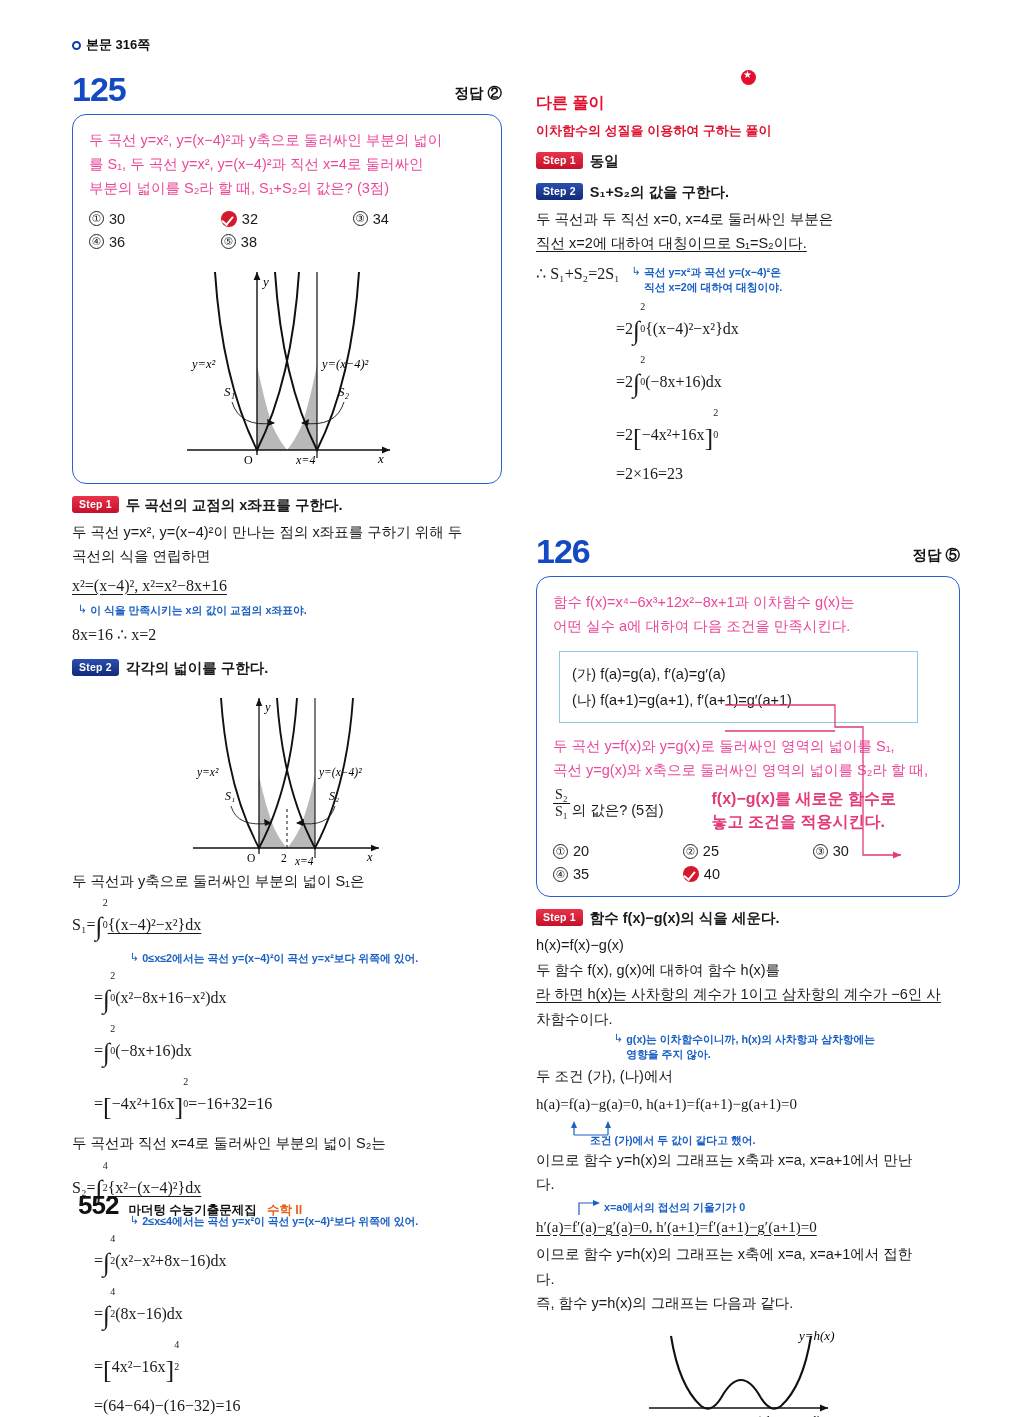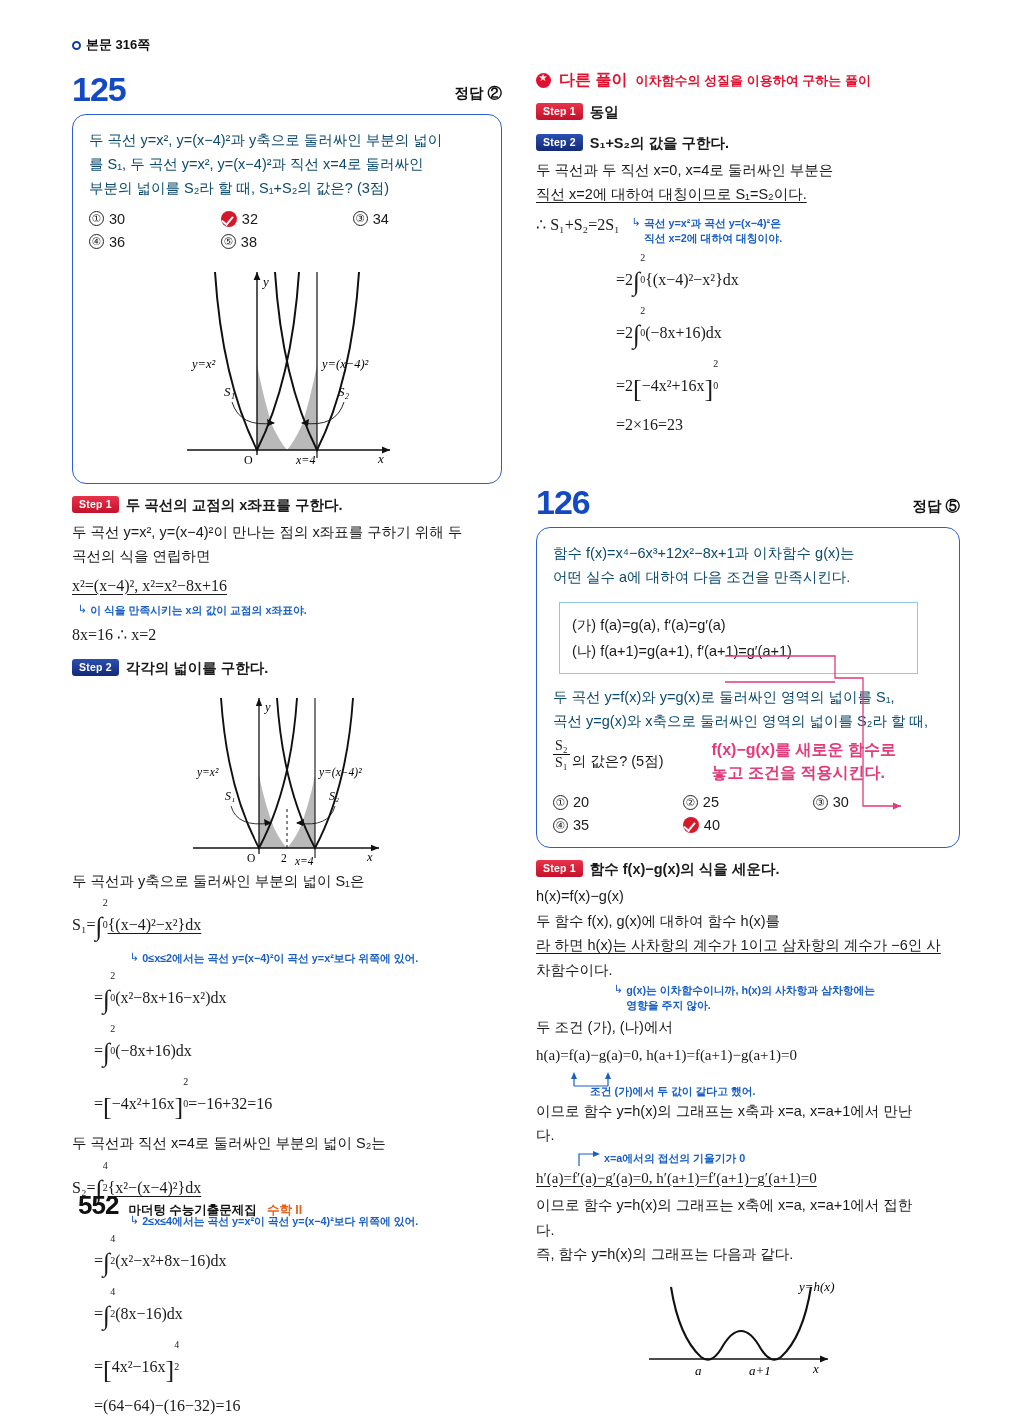--- a/index.html
+++ b/index.html
@@ -40,21 +40,21 @@
     position:absolute; right:0; top:14px;
     font-size:14.5px; font-weight:bold; color:#111;
   }
 
   
   .prob-box {
     border:1.6px solid #2a5fd0; border-radius:14px;
     padding:14px 16px 14px 16px;
     background:#fff;
   }
-  .ptext { font-size:14.5px; line-height:1.65; color:#0c4a6e; }
+  .ptext { font-size:14.5px; line-height:1.65; color:#ec4899; }
 
   .choices { margin-top:10px; }
   .choice-row { display:flex; font-size:14.5px; margin-top:7px; }
   .choice { width:33.3%; display:flex; align-items:center; gap:5px; }
   .circnum {
     display:inline-block; width:15px; height:15px;
     border:1.2px solid #222; border-radius:50%;
     font-size:10.5px; line-height:13px; text-align:center;
   }
   .ckmark {
@@ -94,21 +94,21 @@
   .note-wrap { margin:0 0 2px 0; display:flex; }
   .note-arrow {
     color:#1a5fc4; font-family:"DejaVu Sans", sans-serif;
     font-size:11px; margin-right:3px; line-height:1.3;
   }
 
   
   .pnote { color:#e23a7a; font-size:16px; font-weight:bold; line-height:1.45; }
 
   
-  .alt-head { display:flex; align-items:baseline; gap:8px; margin-bottom:12px; }
+  .alt-head { display:flex; align-items:baseline; gap:8px; margin-bottom:12px;flex-direction:column; }
   .star-dot {
     width:15px; height:15px; border-radius:50%; background:#e2102e;
     display:inline-block; position:relative; align-self:center;
   }
   .star-dot::after{
     content:"\2605"; position:absolute; color:#fff; font-size:10px;
     left:2.5px; top:-1.5px;
   }
   .alt-title { color:#e2102e; font-size:16px; font-weight:bold; }
   .alt-sub   { color:#e2102e; font-size:13px; font-weight:bold; }

